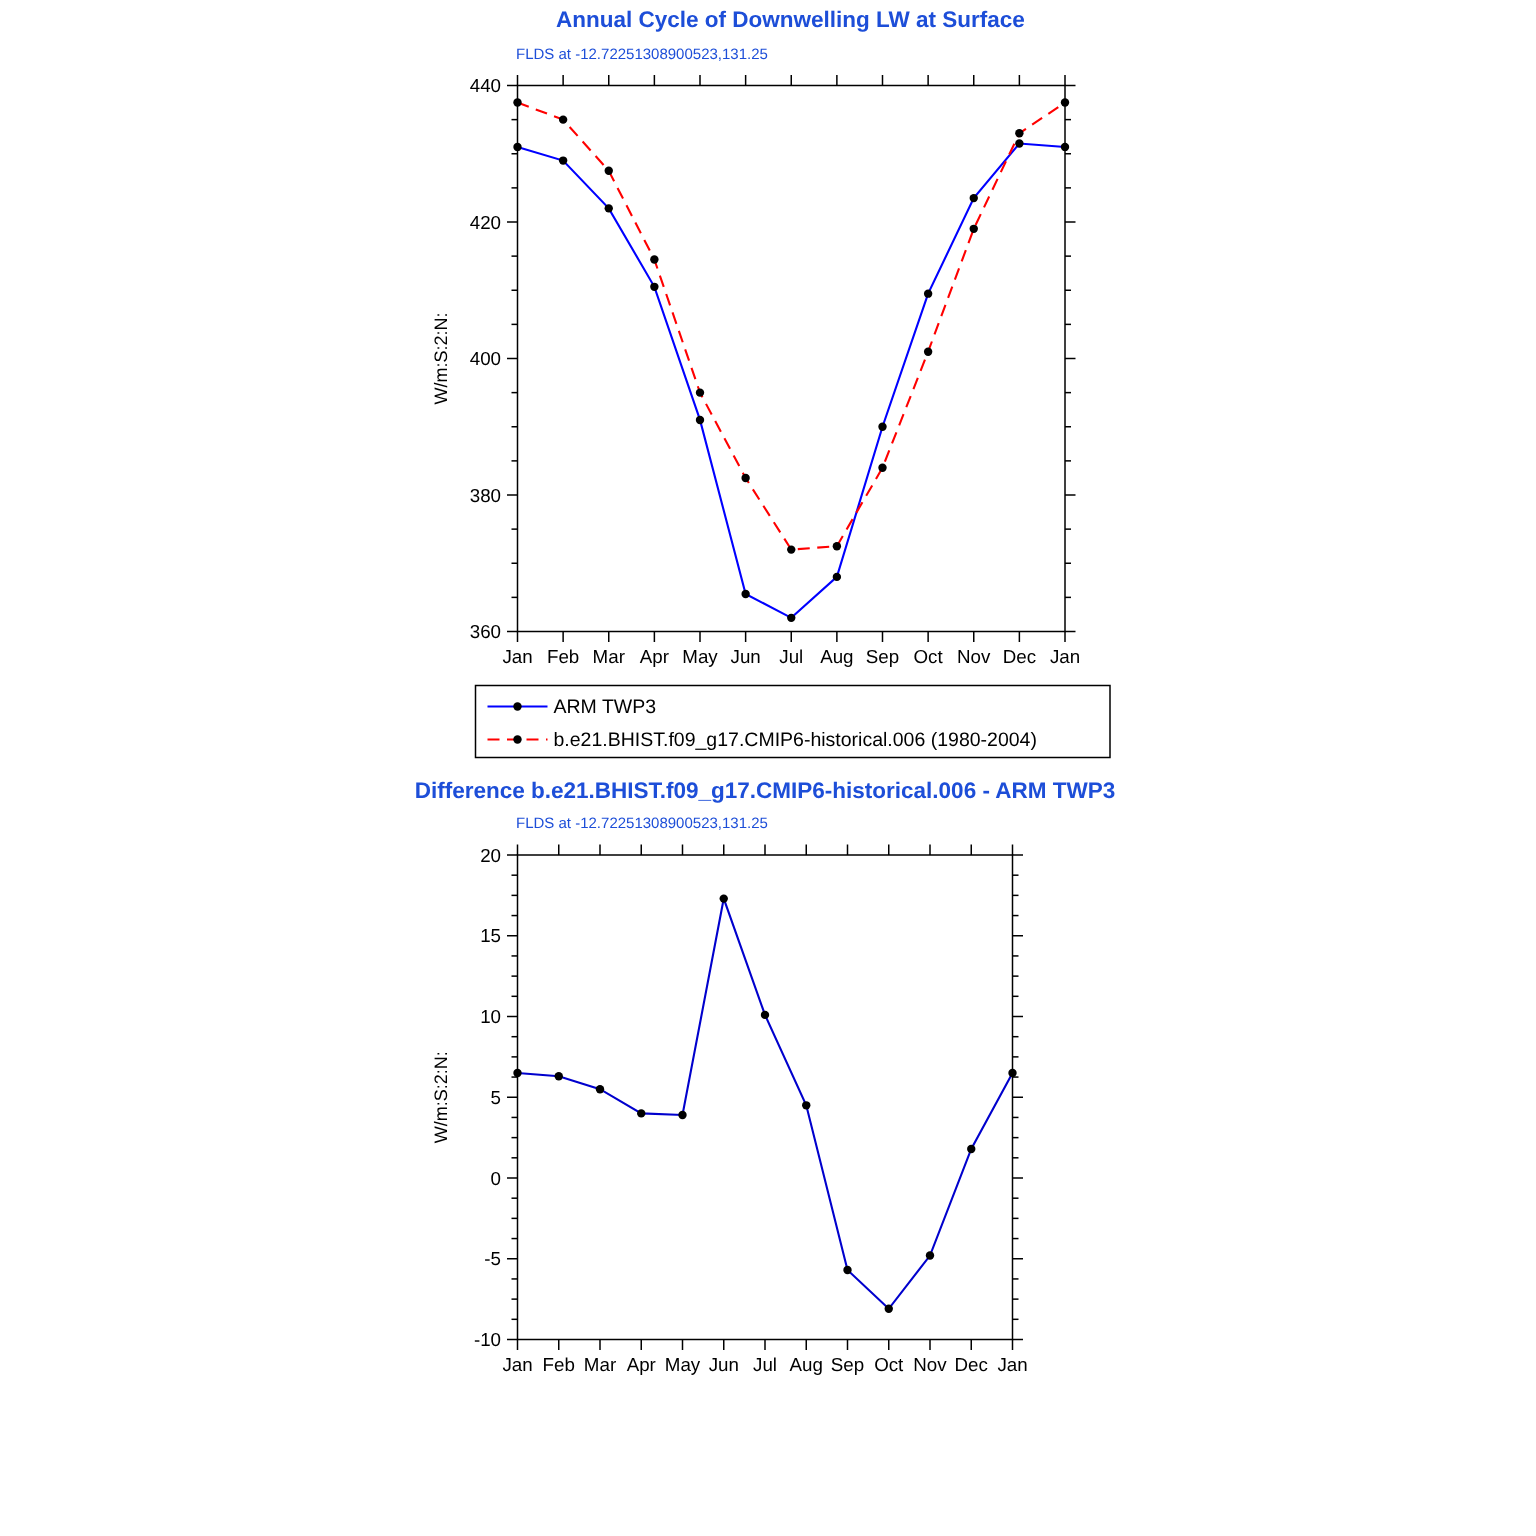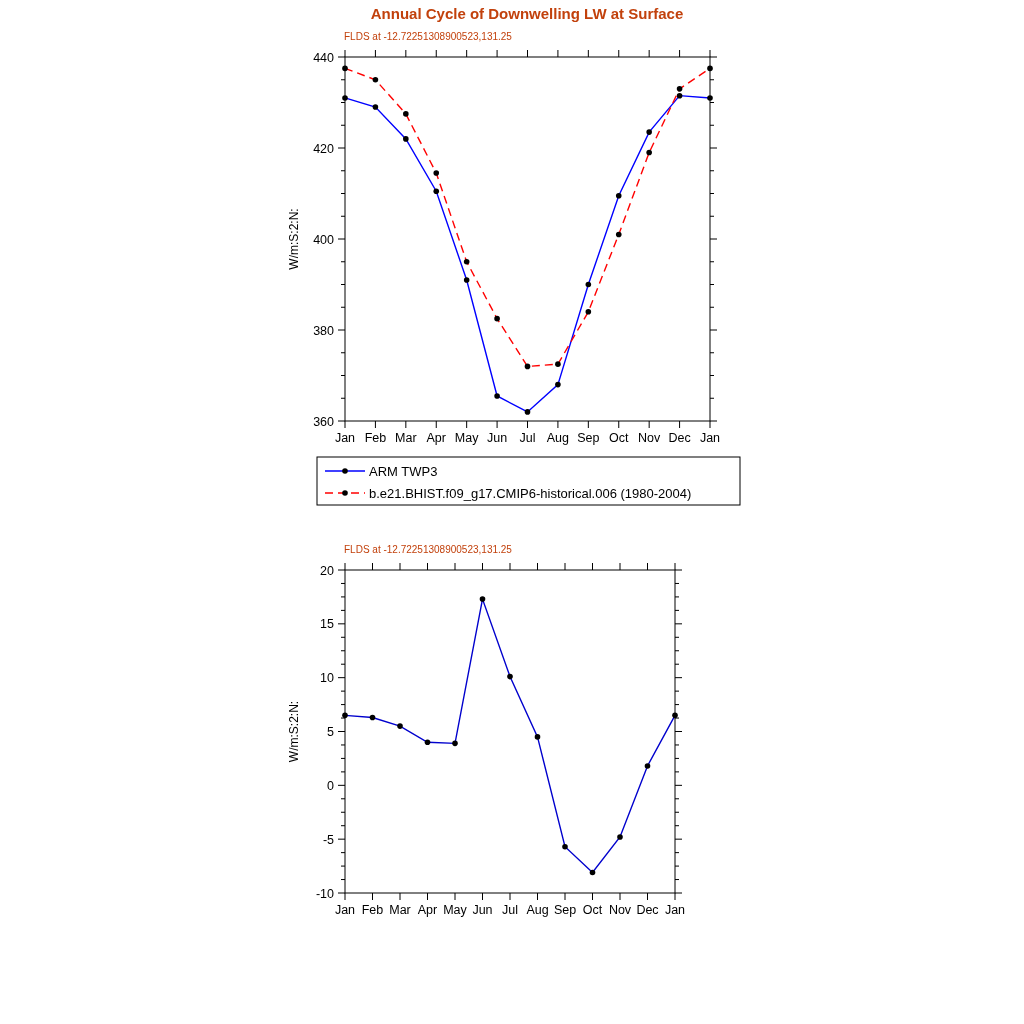--- a/index.html
+++ b/index.html
@@ -1,17 +1,17 @@
 <!DOCTYPE html>
 <html><head>
 <meta charset="utf-8">
 <style>
   html,body{margin:0;padding:0;background:#ffffff;}
   .page{position:relative;width:1024px;height:1024px;background:#ffffff;
-        font-family:"Liberation Sans",sans-serif;overflow:hidden;color:#c2410c;}
+        font-family:"Liberation Sans",sans-serif;overflow:hidden;color:#1d4ed8;}
   .chart-title{position:absolute;font-weight:bold;font-size:15px;text-align:center;white-space:nowrap;}
   .chart-subtitle{position:absolute;font-size:10px;white-space:nowrap;}
   svg{position:absolute;overflow:visible;}
   svg text{font-family:"Liberation Sans",sans-serif;fill:#000;}
 </style>
 </head>
 <body>
 
 <div class="page">
 
@@ -128,20 +128,21 @@
       <circle cx="460" cy="38.375" r="2.8" fill="#000000"></circle>
       <rect x="67" y="427" width="423" height="48" fill="none" stroke="#000"></rect>
       <line x1="75" y1="441" x2="115" y2="441" stroke="#0000ff" stroke-width="1.4"></line>
       <circle cx="95" cy="441" r="2.8" fill="#000000"></circle>
       <text x="119" y="445.5" font-size="13">ARM TWP3</text>
       <line x1="75" y1="463" x2="115" y2="463" stroke="#ff0000" stroke-width="1.4" stroke-dasharray="8 5"></line>
       <circle cx="95" cy="463" r="2.8" fill="#000000"></circle>
       <text x="119" y="467.5" font-size="13">b.e21.BHIST.f09_g17.CMIP6-historical.006 (1980-2004)</text>
     </svg>
 
+  <div class="chart-title" style="left:250px;top:519px;width:520px;">Difference b.e21.BHIST.f09_g17.CMIP6-historical.006 - ARM TWP3</div>
   <div class="chart-subtitle" style="left:344px;top:544px;">FLDS at -12.72251308900523,131.25</div>
   <svg id="chart2" width="470" height="370" viewBox="0 0 470 370" style="left:250px;top:560px;">
       <rect x="95" y="10" width="330" height="323" fill="none" stroke="#000" stroke-width="1"></rect>
       <line x1="95" y1="333" x2="95" y2="340" stroke="#000"></line>
       <line x1="95" y1="10" x2="95" y2="3" stroke="#000"></line>
       <text x="95" y="354" text-anchor="middle" font-size="12.5">Jan</text>
       <line x1="122.5" y1="333" x2="122.5" y2="340" stroke="#000"></line>
       <line x1="122.5" y1="10" x2="122.5" y2="3" stroke="#000"></line>
       <text x="122.5" y="354" text-anchor="middle" font-size="12.5">Feb</text>
       <line x1="150" y1="333" x2="150" y2="340" stroke="#000"></line>

